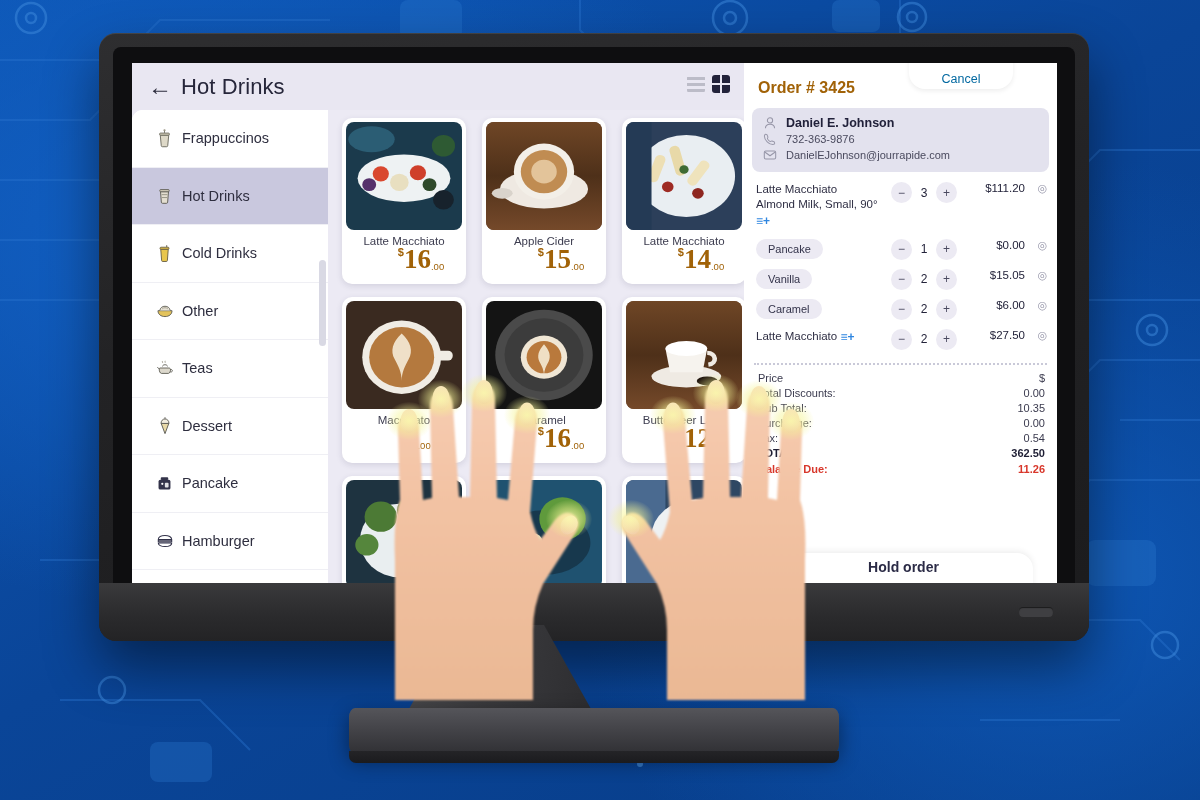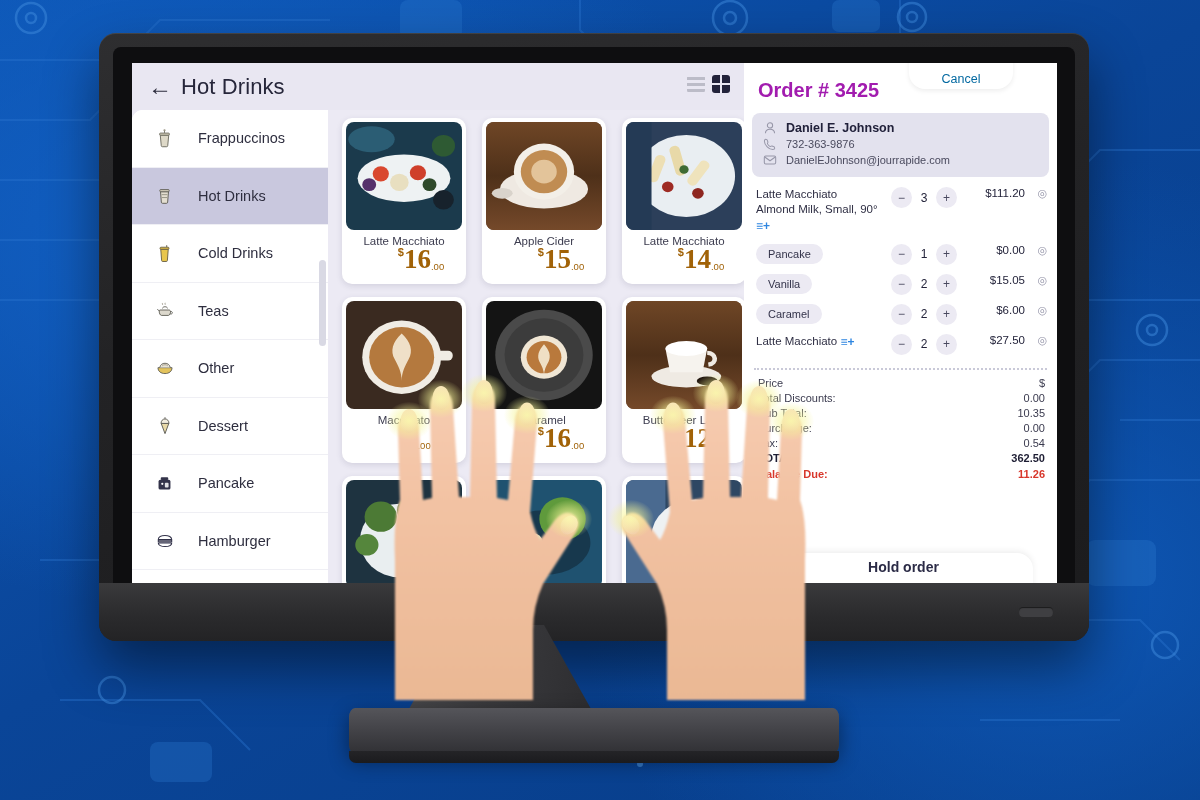--- a/index.html
+++ b/index.html
@@ -85,21 +85,21 @@
       linear-gradient(#22223a,#22223a) 10px 0/8px 8px no-repeat,
       linear-gradient(#22223a,#22223a) 0 10px/8px 8px no-repeat,
       linear-gradient(#22223a,#22223a) 10px 10px/8px 8px no-repeat; }
 
   .left-body { flex:1; display:flex; min-height:0; }
 
   
   .sidebar { width:196px; background:#ffffff; border-radius:11px 0 0 0;
              position:relative; overflow:hidden; flex:none; }
   .side-item { height:57.5px; display:flex; align-items:center; padding-left:23px;
-               gap:24px; border-bottom:1px solid #efeff4; background:#fff; }
+               gap:8px; border-bottom:1px solid #efeff4; background:#fff; }
   .side-item.active { background:#c9c8de; }
   .side-ico { width:19px; height:22px; flex:none; display:flex; align-items:center;
               justify-content:center; }
   .side-label { font-size:14.5px; color:#2e2e3f; }
   .side-scroll { position:absolute; right:2px; top:150px; width:7px; height:86px;
                  background:#d9d9e4; border-radius:4px; }
 
   
   .grid-wrap { flex:1; padding:8px 0 0 14px; position:relative; overflow:hidden; }
   .grid { display:grid; grid-template-columns:repeat(3,124px); gap:13px 16px; }
@@ -114,21 +114,21 @@
   .cp-main { font-size:27px; font-weight:600; font-family:"Liberation Serif",serif; }
   .cp-dec { font-size:9.5px; vertical-align:-2px; }
 
   
   .order-panel { flex:1; background:#fff; position:relative; display:flex;
                  flex-direction:column; }
   .cancel-btn { position:absolute; right:44px; top:-16px; width:104px; height:42px;
                 background:#fff; border-radius:0 0 16px 16px; display:flex;
                 align-items:flex-end; justify-content:center; padding-bottom:3px;
                 font-size:12.5px; color:#0369a1; box-shadow:0 2px 5px rgba(0,0,0,.07); }
-  .order-title { font-size:20px; font-weight:700; color:#a21caf; padding:16px 0 11px 14px; }
+  .order-title { font-size:16px; font-weight:700; color:#a16207; padding:16px 0 11px 14px; }
   .cust-box { margin:0 8px; background:#e3e2ee; border-radius:8px; padding:8px 11px;text-align:right; }
   .cust-row { display:flex; align-items:center; gap:9px; margin-bottom:2px; }
   .cust-ico { width:14px; height:14px; flex:none; opacity:.55; }
   .cust-name { font-size:12.5px; font-weight:700; color:#21213a; }
   .cust-sub { font-size:11px; color:#4a4a5e; }
 
   .items { padding:10px 10px 0 12px; }
   .item-row { display:flex; align-items:flex-start; margin-bottom:9px; }
   .item-label { flex:1; font-size:11.5px; color:#2f2f44; line-height:1.33; }
   .chip { display:inline-block; background:#eceaf3; border-radius:11px;
@@ -261,39 +261,39 @@
                     <svg viewBox="0 0 20 22" width="17" height="19">
                       <path d="M5.6 6h8.8l-1 13.2a1.3 1.3 0 0 1-1.3 1.2H7.9a1.3 1.3 0 0 1-1.3-1.2z" fill="#e8c64e" stroke="#6a6248" stroke-width="1.1"></path>
                       <rect x="4.7" y="3.6" width="10.6" height="2.6" rx="1.2" fill="#cfae3f" stroke="#6a6248" stroke-width="1"></rect>
                       <path d="M12.6 3.4V1.2" stroke="#6a6248" stroke-width="1.1"></path>
                     </svg>
                   </span>
                   <span class="side-label">Cold Drinks</span>
                 </div>
                 <div class="side-item">
                   <span class="side-ico">
+                    <svg viewBox="0 0 22 18" width="18" height="16">
+                      <path d="M2.4 8.6h17.2c0 4.4-3.6 7.2-8.6 7.2S2.4 13 2.4 8.6z" fill="#e3c35c" stroke="#5d5c54" stroke-width="1.1"></path>
+                      <path d="M4.6 8.4c.6-3.4 3.2-5.2 6.4-5.2s5.8 1.8 6.4 5.2" fill="#e8e4d6" stroke="#5d5c54" stroke-width="1.1"></path>
+                      <path d="M7.6 6.4c.8-.9 2-1.4 3.4-1.4s2.6.5 3.4 1.4" stroke="#9a9484" stroke-width="1" fill="none"></path>
+                    </svg>
+                  </span>
+                  <span class="side-label">Other</span>
+                </div>
+                <div class="side-item">
+                  <span class="side-ico">
                     <svg viewBox="0 0 22 20" width="18" height="17">
                       <path d="M4.6 9.4h11.2c1.2 0 2 1 2 2.2s-.9 4.4-2.6 4.4H6.6C5 16 4 13 4 11.6c0-1.2.4-2.2.6-2.2z" fill="#dcd8cc" stroke="#5d5c54" stroke-width="1.1"></path>
                       <path d="M17.4 11.2c1.8-.3 2.8.7 2.6 1.8-.2 1.1-1.4 1.5-2.6 1.2" fill="none" stroke="#5d5c54" stroke-width="1.1"></path>
                       <path d="M4.4 10.8L1.6 8.6" stroke="#5d5c54" stroke-width="1.1"></path>
                       <path d="M8 7.4c0-1.2 1.4-2 3-2s3 .8 3 2" fill="none" stroke="#5d5c54" stroke-width="1.1"></path>
                       <path d="M7.8 3.2c.7-.9-.4-1.6.2-2.4M11 3c.7-.9-.4-1.6.2-2.4" stroke="#9a9484" stroke-width="1"></path>
                     </svg>
                   </span>
                   <span class="side-label">Teas</span>
-                </div>
-                <div class="side-item">
-                  <span class="side-ico">
-                    <svg viewBox="0 0 22 18" width="18" height="16">
-                      <path d="M2.4 8.6h17.2c0 4.4-3.6 7.2-8.6 7.2S2.4 13 2.4 8.6z" fill="#e3c35c" stroke="#5d5c54" stroke-width="1.1"></path>
-                      <path d="M4.6 8.4c.6-3.4 3.2-5.2 6.4-5.2s5.8 1.8 6.4 5.2" fill="#e8e4d6" stroke="#5d5c54" stroke-width="1.1"></path>
-                      <path d="M7.6 6.4c.8-.9 2-1.4 3.4-1.4s2.6.5 3.4 1.4" stroke="#9a9484" stroke-width="1" fill="none"></path>
-                    </svg>
-                  </span>
-                  <span class="side-label">Other</span>
                 </div>
                 <div class="side-item">
                   <span class="side-ico">
                     <svg viewBox="0 0 18 22" width="16" height="19">
                       <path d="M4.6 8.6h8.8L9 20.4z" fill="#e8d9a8" stroke="#5d5c54" stroke-width="1.1"></path>
                       <path d="M4.4 8.6c0-3 2-5.2 4.6-5.2s4.6 2.2 4.6 5.2z" fill="#f2ede0" stroke="#5d5c54" stroke-width="1.1"></path>
                       <path d="M9 3.2V1.4" stroke="#5d5c54" stroke-width="1.1"></path>
                     </svg>
                   </span>
                   <span class="side-label">Dessert</span>

